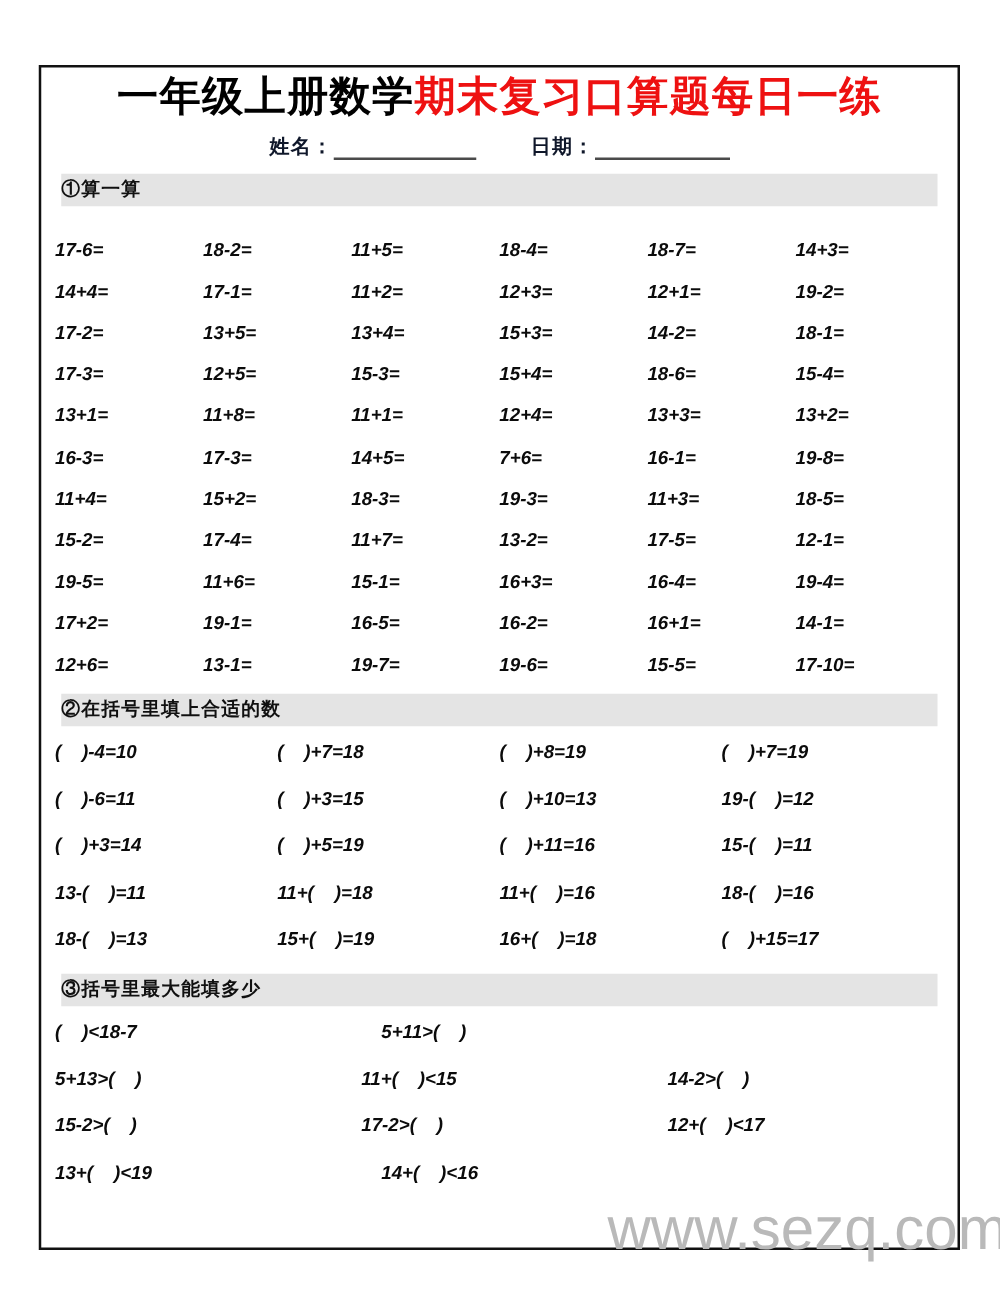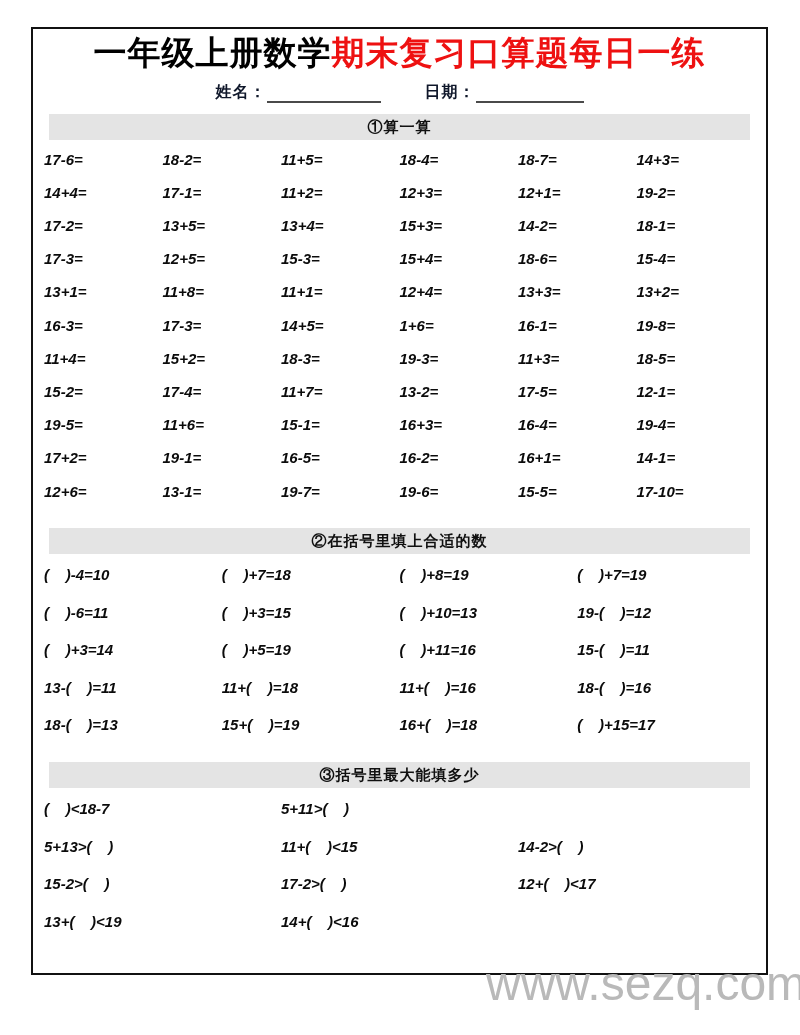--- a/index.html
+++ b/index.html
@@ -11,21 +11,21 @@
     width: 800px;
     height: 1035px;
     font-family: "Liberation Sans", "DejaVu Sans", sans-serif;
     position: relative;
     overflow: hidden;
   }
 
   #page {
     position: absolute;
     left: 31px;
-    top: 27px;
+    top: 52px;
     width: 737px;
     height: 948px;
     border: 2px solid #111111;
     box-sizing: border-box;
     background: #ffffff;
   }
 
   
   .title-row {
     text-align: center;
@@ -63,30 +63,30 @@
   }
   .blank-name { width: 114px; margin-right: 44px; }
   .blank-date { width: 108px; }
 
   
   .sec-header {
     background: #e4e4e4;
     margin: 0 16px;
     height: 26px;
     line-height: 26px;
-    text-align: center;
+    text-align: left;
     font-family: "Liberation Serif", "DejaVu Serif", serif;
     font-weight: bold;
     font-size: 15px;
     color: #101010;
     letter-spacing: 1px;
   }
   .sec-1-bar { margin-top: 11px; }
-  .sec-2-bar { margin-top: 20px; }
-  .sec-3-bar { margin-top: 18px; }
+  .sec-2-bar { margin-top: 6px; }
+  .sec-3-bar { margin-top: 8px; }
 
   
   .grid {
     padding: 0 11px 0 11px;
     box-sizing: border-box;
   }
   .grid-row {
     display: flex;
     align-items: center;
   }
@@ -95,30 +95,30 @@
     font-style: italic;
     font-weight: bold;
     font-size: 15px;
     color: #0b0b0b;
     white-space: pre;
     letter-spacing: 0px;
   }
 
   
   .grid-1 .grid-row { height: 33.2px; }
-  .grid-1 { padding-top: 3px; }
+  .grid-1 { padding-top: 3px; margin-top: 16px; }
   .grid-1 .cell { width: 16.666%; }
 
   
   .grid-2 .grid-row { height: 37.6px; }
   .grid-2 { padding-top: 2px; }
   .grid-2 .cell { width: 25%; }
 
   
-  .grid-3 .grid-row { height: 37.6px; }
+  .grid-3 .grid-row { height: 37.6px; gap: 24px; }
   .grid-3 { padding-top: 2px; }
   .grid-3 .cell { width: 33.333%; }
 
   
   #watermark {
     position: absolute;
     left: 486px;
     top: 956px;
     font-family: "Liberation Sans", "DejaVu Sans", sans-serif;
     font-size: 48px;
@@ -183,21 +183,21 @@
         <div class="cell">11+8=</div>
         <div class="cell">11+1=</div>
         <div class="cell">12+4=</div>
         <div class="cell">13+3=</div>
         <div class="cell">13+2=</div>
       </div>
       <div class="grid-row">
         <div class="cell">16-3=</div>
         <div class="cell">17-3=</div>
         <div class="cell">14+5=</div>
-        <div class="cell">1+6=</div>
+        <div class="cell">7+6=</div>
         <div class="cell">16-1=</div>
         <div class="cell">19-8=</div>
       </div>
       <div class="grid-row">
         <div class="cell">11+4=</div>
         <div class="cell">15+2=</div>
         <div class="cell">18-3=</div>
         <div class="cell">19-3=</div>
         <div class="cell">11+3=</div>
         <div class="cell">18-5=</div>

